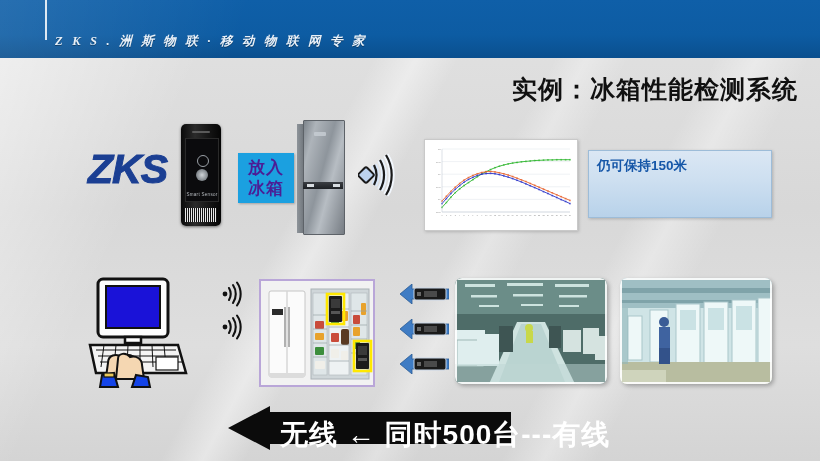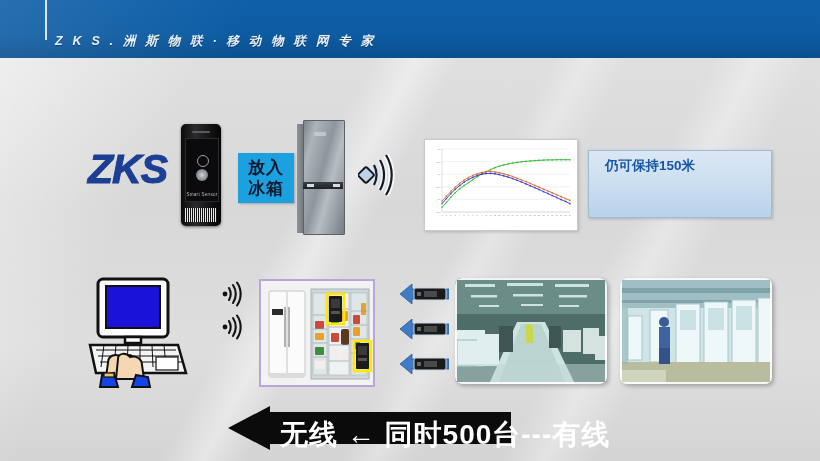--- a/index.html
+++ b/index.html
@@ -13,21 +13,21 @@
       linear-gradient(115deg, rgba(255,255,255,0.55) 0%, rgba(255,255,255,0) 22%),
       linear-gradient(118deg, rgba(255,255,255,0) 38%, rgba(255,255,255,0.42) 42%, rgba(255,255,255,0) 46%),
       linear-gradient(118deg, rgba(255,255,255,0) 55%, rgba(255,255,255,0.30) 58%, rgba(255,255,255,0) 62%),
       linear-gradient(118deg, rgba(255,255,255,0) 70%, rgba(255,255,255,0.35) 74%, rgba(255,255,255,0) 79%),
       linear-gradient(to bottom, #e2e2e2 0%, #d8d8d8 45%, #dedede 75%, #d4d4d4 100%);
   }
 
   
   #header{position:absolute;left:0;top:0;width:820px;height:58px;
     background:linear-gradient(to bottom,#0f5fa8 0%,#0d5ca3 60%,#0a4f8e 100%);
-    overflow:hidden;}
+    overflow:hidden;font-family:Liberation Serif, serif;}
   #header-rule{position:absolute;left:45px;top:0;width:2px;height:40px;
     background:rgba(255,255,255,.85);}
   #header-text{position:absolute;left:55px;top:33px;
     font-size:12.5px;font-weight:bold;font-style:italic;color:#e8f0f8;
     letter-spacing:3.2px;white-space:nowrap;
     text-shadow:0 1px 0 rgba(0,0,0,.35);}
   #header-shine{position:absolute;left:0;top:0;width:820px;height:58px;
     background:linear-gradient(105deg,rgba(255,255,255,.10) 0%,rgba(255,255,255,0) 30%);}
 
   
@@ -57,21 +57,21 @@
     border-radius:50%;background:radial-gradient(circle,#cfd4d8 0%,#7b8186 70%);}
   #hh-label{position:absolute;left:0;right:0;bottom:4px;text-align:center;
     font-size:4.5px;color:#b8bcc0;letter-spacing:.3px;}
   #hh-barcode{position:absolute;left:4px;bottom:4px;width:32px;height:14px;
     background:repeating-linear-gradient(to right,#e9e9e9 0 1px,#111 1px 2px,#e9e9e9 2px 3.4px,#111 3.4px 4px);}
 
   
   #putin{position:absolute;left:238px;top:153px;width:56px;height:50px;
     background:#1ba0e0;box-shadow:1px 1px 2px rgba(0,0,0,.25);
     display:flex;flex-direction:column;align-items:center;justify-content:center;}
-  #putin .ln{font-size:17px;font-weight:bold;color:#0f172a;line-height:21px;letter-spacing:1px;}
+  #putin .ln{font-size:17px;font-weight:bold;color:#4c1d95;line-height:21px;letter-spacing:1px;}
 
   
   #fridge{position:absolute;left:297px;top:120px;width:46px;height:113px;}
   #fridge-side{position:absolute;left:0;top:4px;width:7px;height:109px;
     background:linear-gradient(to right,#8e949a,#6f757b);}
   #fridge-body{position:absolute;left:6px;top:0;width:40px;height:113px;
     background:linear-gradient(105deg,#7d848b 0%,#aeb4ba 18%,#8e959c 45%,#b7bdc3 62%,#767c83 100%);
     border:1px solid #5d6268;border-radius:1px;}
   #fridge-split{position:absolute;left:6px;top:62px;width:40px;height:7px;
     background:linear-gradient(to bottom,#3b3f44,#1d2024);}
@@ -85,21 +85,21 @@
 
   
   #chartcard{position:absolute;left:424px;top:139px;width:152px;height:90px;
     background:#ffffff;border:1px solid #c9c9c9;box-shadow:1px 1px 3px rgba(0,0,0,.18);}
   #chartsvg{position:absolute;left:0;top:0;}
 
   
   #callout{position:absolute;left:588px;top:150px;width:184px;height:68px;
     background:linear-gradient(to bottom,#dbe7f4 0%,#cddff0 45%,#b8d2ea 100%);
     border:1px solid #9dbcd8;box-shadow:1px 1px 3px rgba(0,0,0,.2);
-    padding:5px 16px;box-sizing:border-box;}
+    padding:5px 8px;box-sizing:border-box;}
   #callout .cl{font-size:13.5px;font-weight:bold;color:#1657a8;line-height:20px;white-space:nowrap;}
 
   
   #computer{position:absolute;left:68px;top:277px;width:138px;height:112px;}
 
   
   .wifi-black{position:absolute;width:26px;height:26px;}
   #wifi-b1{left:220px;top:281px;}
   #wifi-b2{left:220px;top:314px;}
 
@@ -128,20 +128,21 @@
 <body>
 
 <div id="slide">
 
   <div id="header">
     <div id="header-shine"></div>
     <div id="header-rule"></div>
     <div id="header-text">Z K S . 洲 斯 物 联 · 移 动 物 联 网 专 家</div>
   </div>
 
+  <div id="title">实例：冰箱性能检测系统</div>
 
   <div id="logo">
     <div id="logo-text">ZKS</div>
     <div id="logo-r">®</div>
   </div>
 
   <div id="handheld">
     <div id="hh-speaker"></div>
     <div id="hh-screen">
       <div id="hh-ico1"></div>

